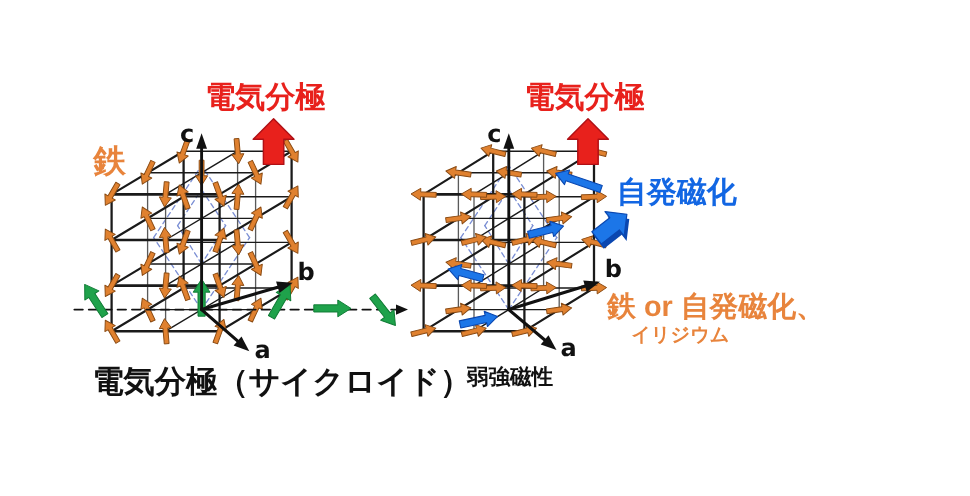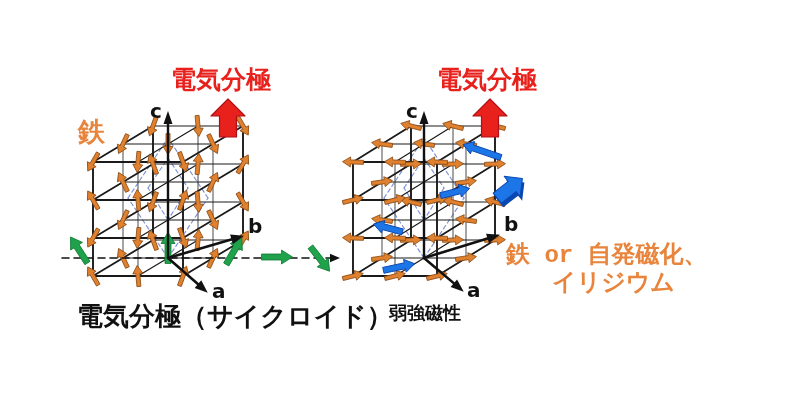--- a/index.html
+++ b/index.html
@@ -6,21 +6,21 @@
     --red-text:#e8211c; --orange-text:#e8843c; --blue-text:#1266e3; --black-text:#111111;
   }
   html,body{margin:0;padding:0;background:#ffffff;}
   .stage{
     position:relative;width:808px;height:413px;background:#ffffff;overflow:hidden;
     font-family:"DejaVu Sans","Liberation Sans",sans-serif;
   }
   svg{position:absolute;left:0;top:0;}
   .lbl{
     position:absolute;font-weight:bold;line-height:1.1;white-space:nowrap;
-    font-family:Liberation Mono, monospace;
+    font-family:Liberation Sans, sans-serif;
   }
   .red{color:var(--red-text);}
   .orange{color:var(--orange-text);}
   .blue{color:var(--blue-text);}
   .black{color:var(--black-text);}
 </style>
 </head>
 <body>
 
 <div class="stage">
@@ -230,17 +230,18 @@
       </g>
       <g>
         <polygon points="0,-21 -17,-4 -8.5,-4 -8.5,17 8.5,17 8.5,-4 17,-4" fill="#e8211c" stroke="#b01015" stroke-width="1.2" stroke-linejoin="round" transform="translate(228,120)"></polygon>
         <polygon points="0,-21 -17,-4 -8.5,-4 -8.5,17 8.5,17 8.5,-4 17,-4" fill="#e8211c" stroke="#b01015" stroke-width="1.2" stroke-linejoin="round" transform="translate(490,120)"></polygon>
       </g>
     </svg>
 
   <div class="lbl red" style="left:171px;top:68px;font-size:25px">電気分極</div>
   <div class="lbl red" style="left:437px;top:68px;font-size:25px">電気分極</div>
   <div class="lbl orange" style="left:78px;top:120px;font-size:27px">鉄</div>
+  <div class="lbl blue" style="left:514px;top:147px;font-size:25px">自発磁化</div>
   <div class="lbl orange" style="left:506px;top:243px;font-size:24px">鉄 or 自発磁化、</div>
-  <div class="lbl orange" style="left:552px;top:271px;font-size:24px">イリジウム</div>
+  <div class="lbl orange" style="left:526px;top:271px;font-size:16px">イリジウム</div>
   <div class="lbl black" style="left:77px;top:304px;font-size:26px">電気分極（サイクロイド）</div>
   <div class="lbl black" style="left:389px;top:305px;font-size:18px">弱強磁性</div>
 </div>
 
 </body></html>

